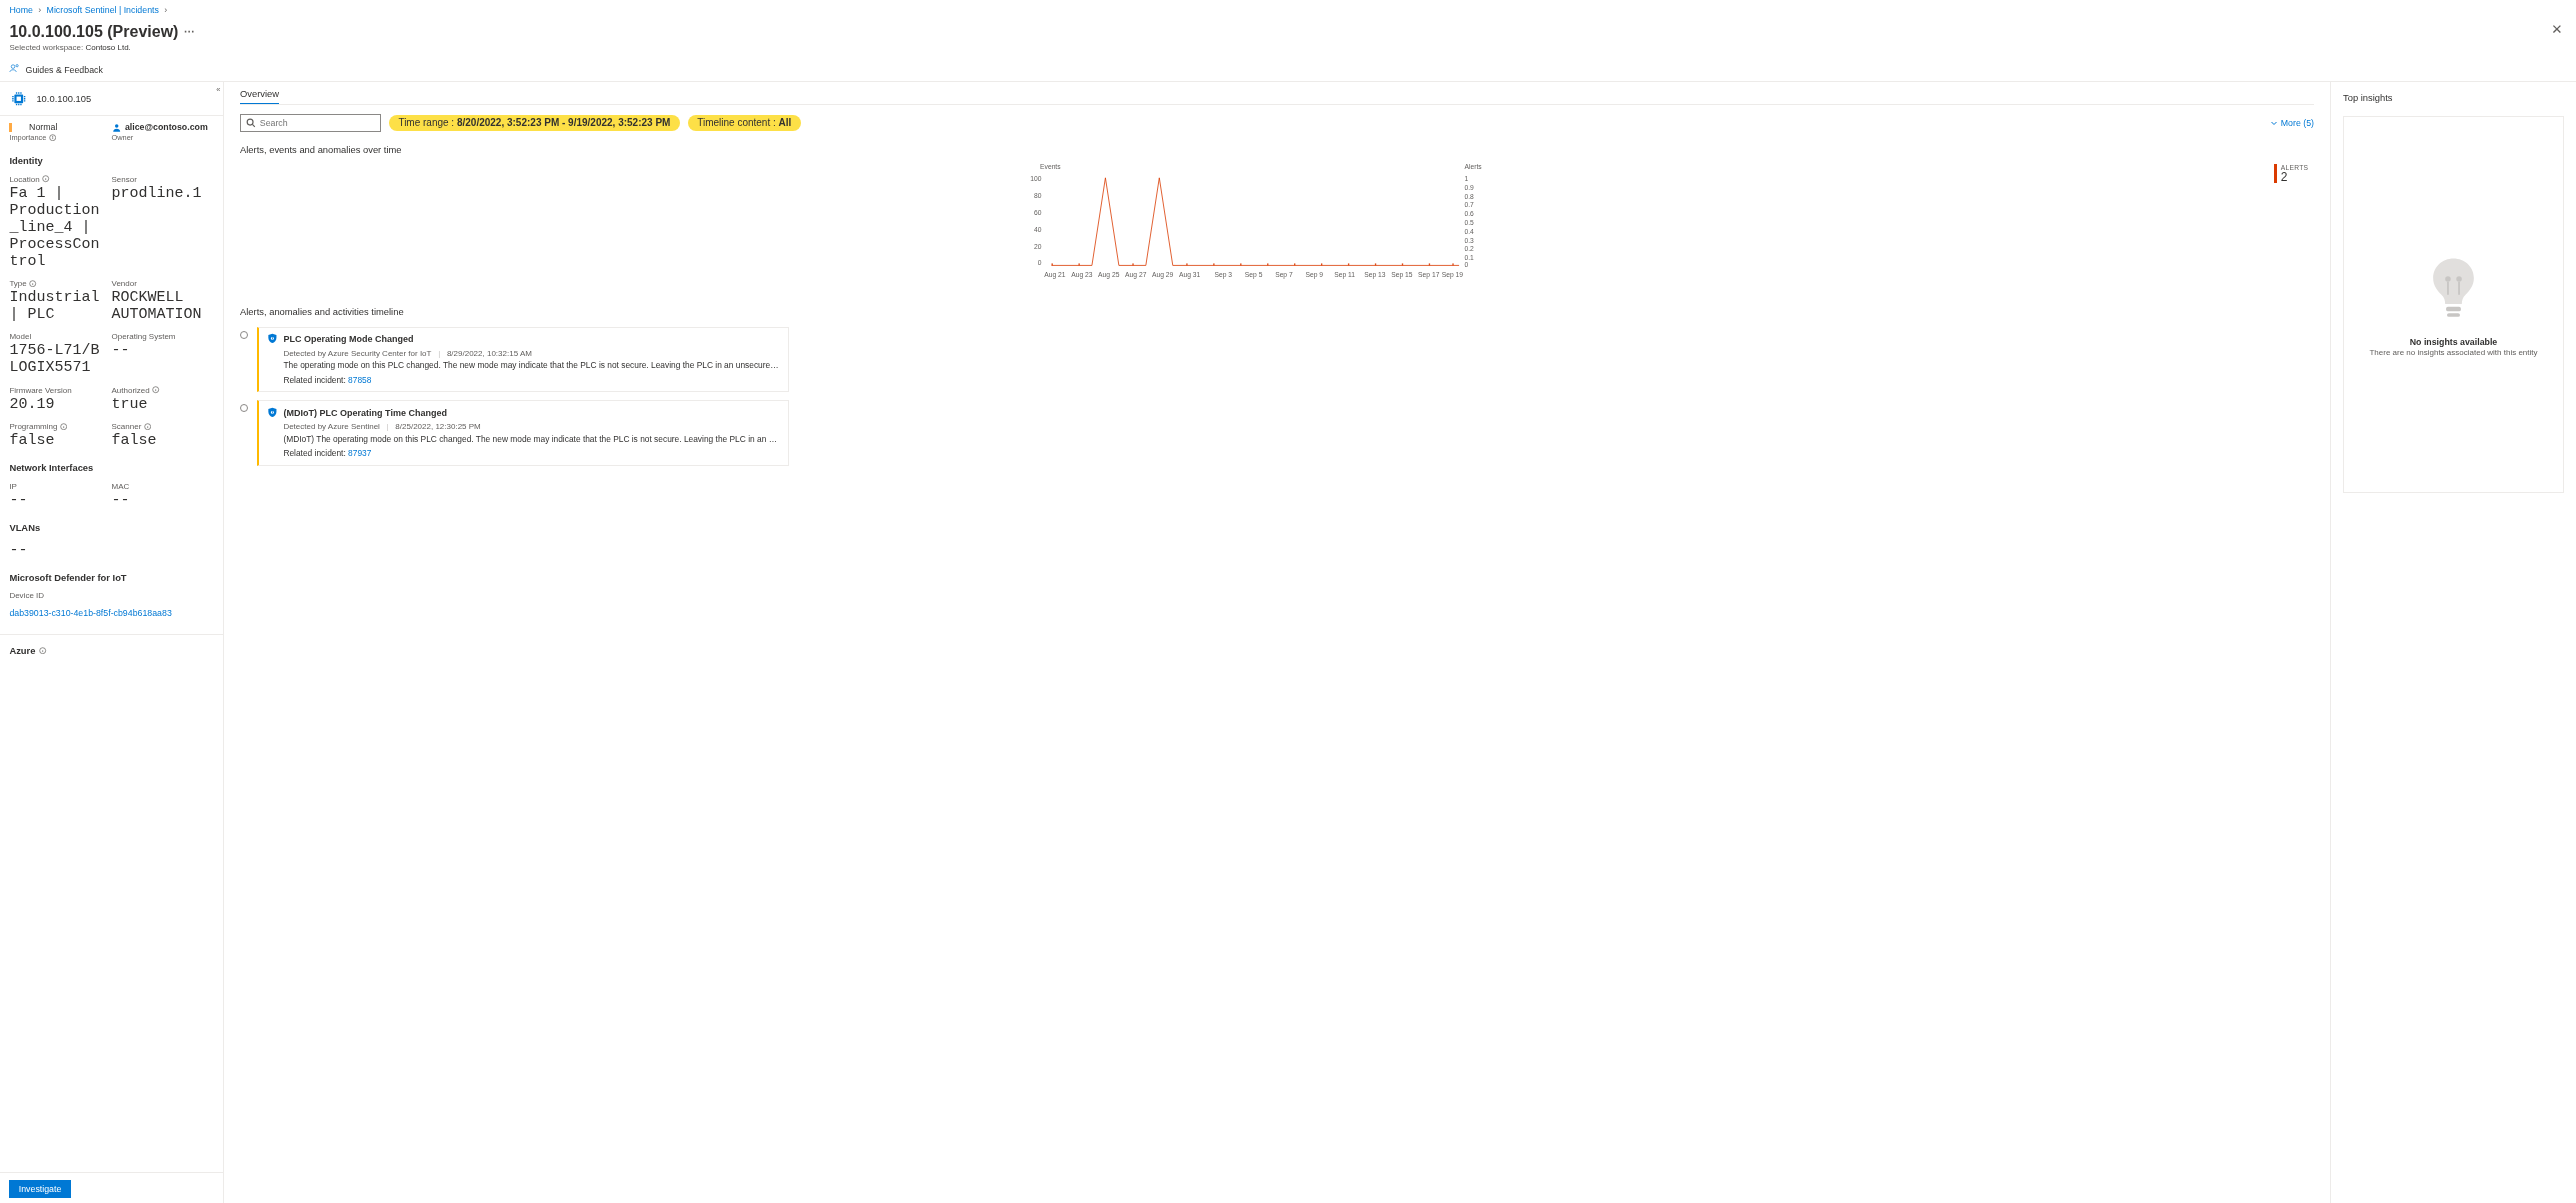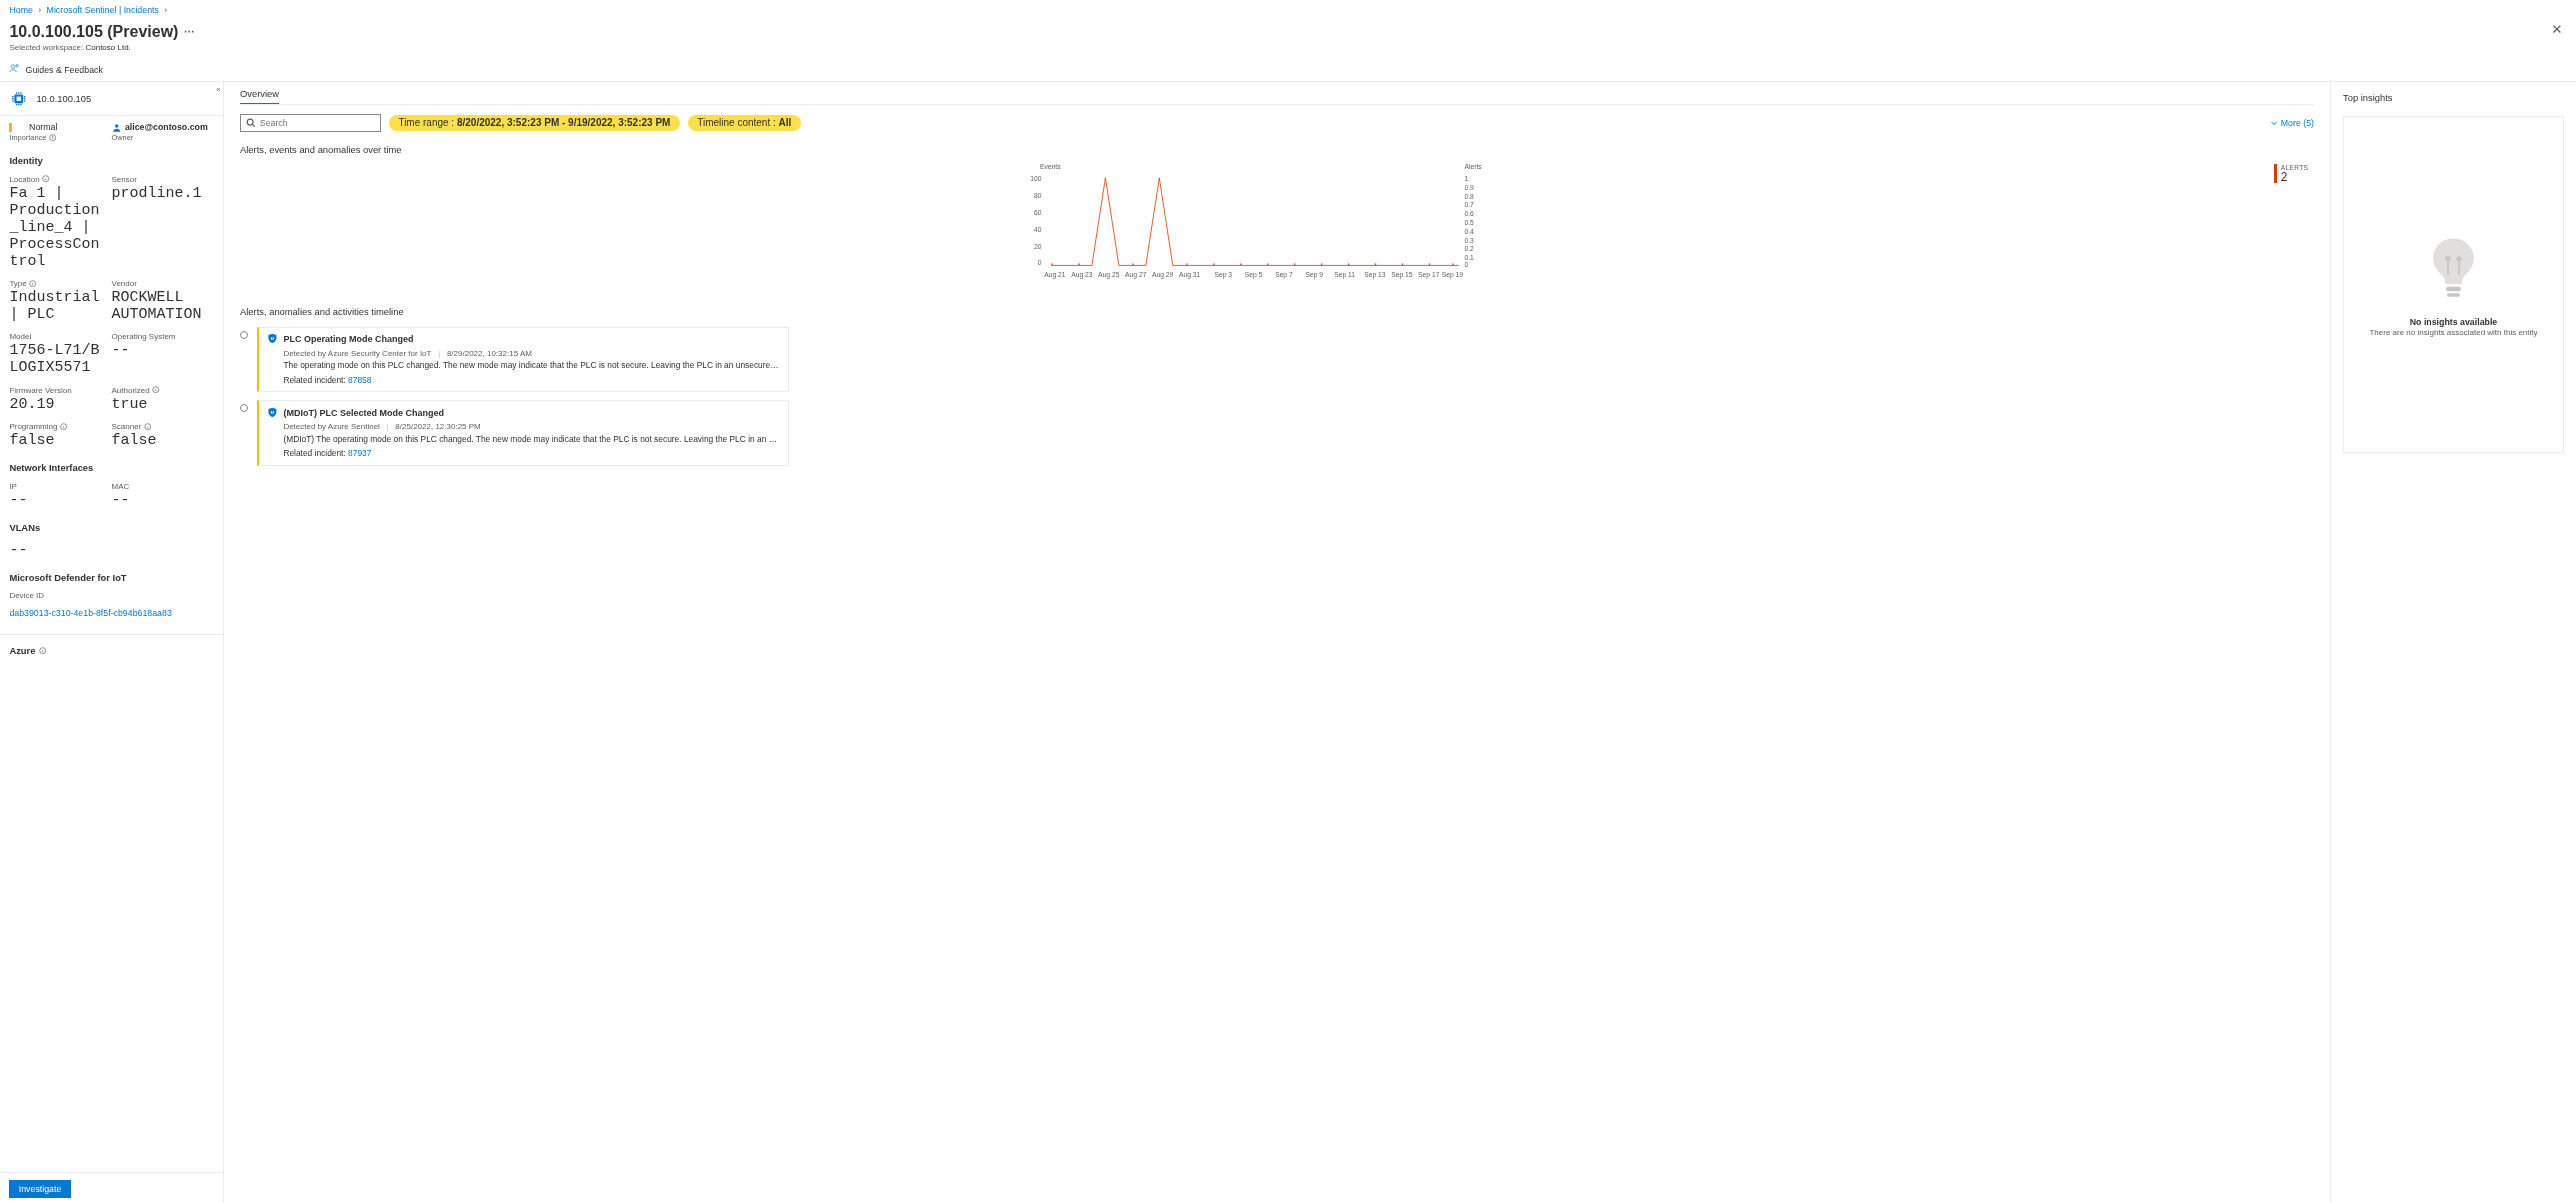--- a/index.html
+++ b/index.html
@@ -95,21 +95,21 @@
   .tl-shield svg { width: 10.8px; height: 10.8px; }
   .tl-title { font-size: 9px; font-weight: 600; }
   .tl-meta { font-size: 8px; color: #605e5c; margin: 2.7px 0 2.7px 16px; display: flex; gap: 6.7px; align-items: flex-start; }
   .tl-meta .sep2 { color: #c8c6c4; }
   .tl-desc { font-size: 8.4px; color: #323130; margin-left: 16px; line-height: 1.4; white-space: nowrap; overflow: hidden; text-overflow: ellipsis; }
   .tl-related { font-size: 8.4px; color: #323130; margin-left: 16px; margin-top: 2.7px; }
 
   
   .insights { width: 246px; border-left: 0.7px solid #edebe9; padding: 9.4px 12px; }
   .insights h3 { font-size: 9.4px; font-weight: 400; margin-bottom: 13.5px; }
-  .insights-box { border: 0.7px solid #edebe9; height: 337px; display: flex; flex-direction: column; align-items: center; justify-content: center; text-align: center; padding: 13.5px; }
+  .insights-box { border: 0.7px solid #edebe9; height: 377px; display: flex; flex-direction: column; align-items: center; justify-content: center; text-align: center; padding: 13.5px; }
   .insights-bulb svg { width: 61px; height: 74px; fill: #d2d0ce; }
   .insights-none { font-weight: 600; font-size: 8.8px; margin-top: 8px; }
   .insights-sub { font-size: 8px; color: #605e5c; margin-top: 1.3px; }
 </style>
 </head>
 <body>
 
 <div class="breadcrumb">
   <a href="#">Home</a>
   <span class="sep">›</span>
@@ -441,21 +441,21 @@
         <div class="tl-item">
           <div class="tl-radio"></div>
           <div class="tl-card">
             <div class="tl-head">
               <span class="tl-shield"><svg viewBox="0 0 16 16">
                     <path d="M8 1l6 2v4c0 4-3 7-6 8-3-1-6-4-6-8V3l6-2z" fill="#0078d4"></path>
                     <circle cx="8" cy="8" r="2.2" fill="#fff"></circle>
                     <rect x="7.4" y="6.3" width="1.2" height="2.5" fill="#0078d4"></rect>
                     <circle cx="8" cy="10" r="0.6" fill="#0078d4"></circle>
                   </svg></span>
-              <span class="tl-title">(MDIoT) PLC Selected Mode Changed</span>
+              <span class="tl-title">(MDIoT) PLC Operating Time Changed</span>
             </div>
             <div class="tl-meta">
                 <span>Detected by Azure Sentinel</span>
                 <span class="sep2">|</span>
                 <span>8/25/2022, 12:30:25 PM</span>
               </div>
             <div class="tl-desc">(MDIoT) The operating mode on this PLC changed. The new mode may indicate that the PLC is not secure. Leaving the PLC in an unsecure operating mode m…</div>
             <div class="tl-related"><span>Related incident:</span> <a href="#">87937</a></div>
           </div>
         </div>

